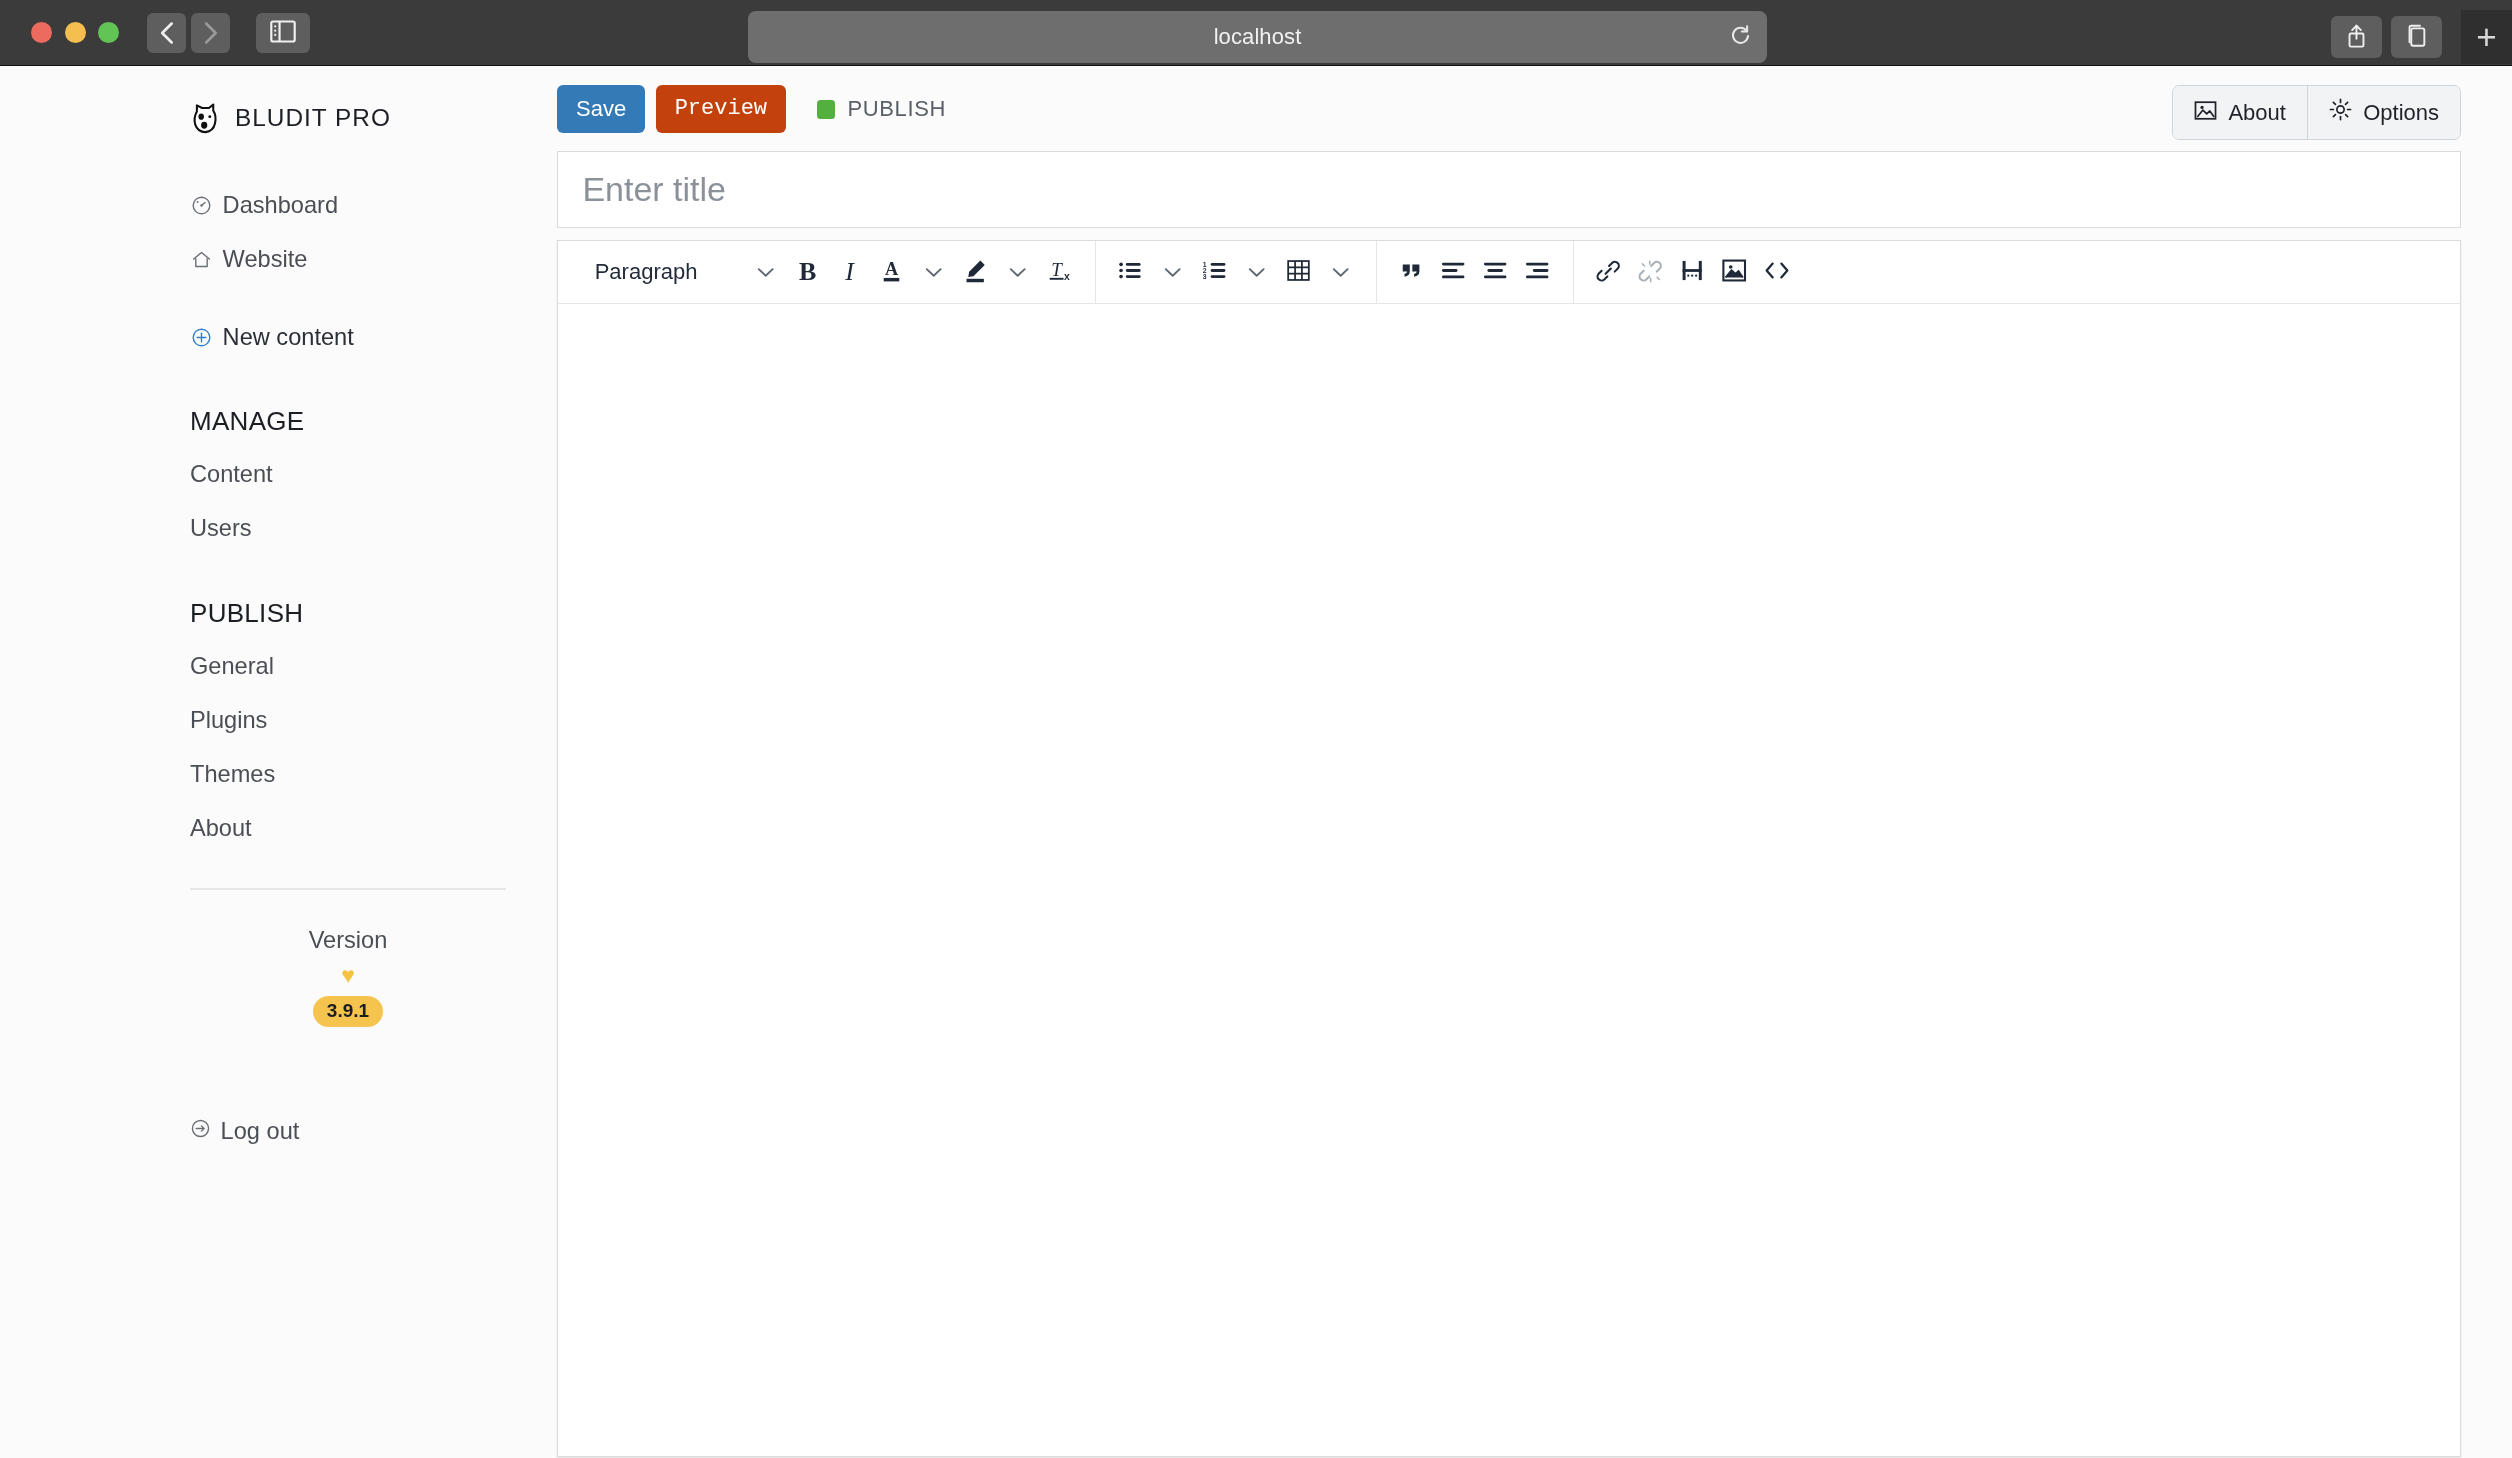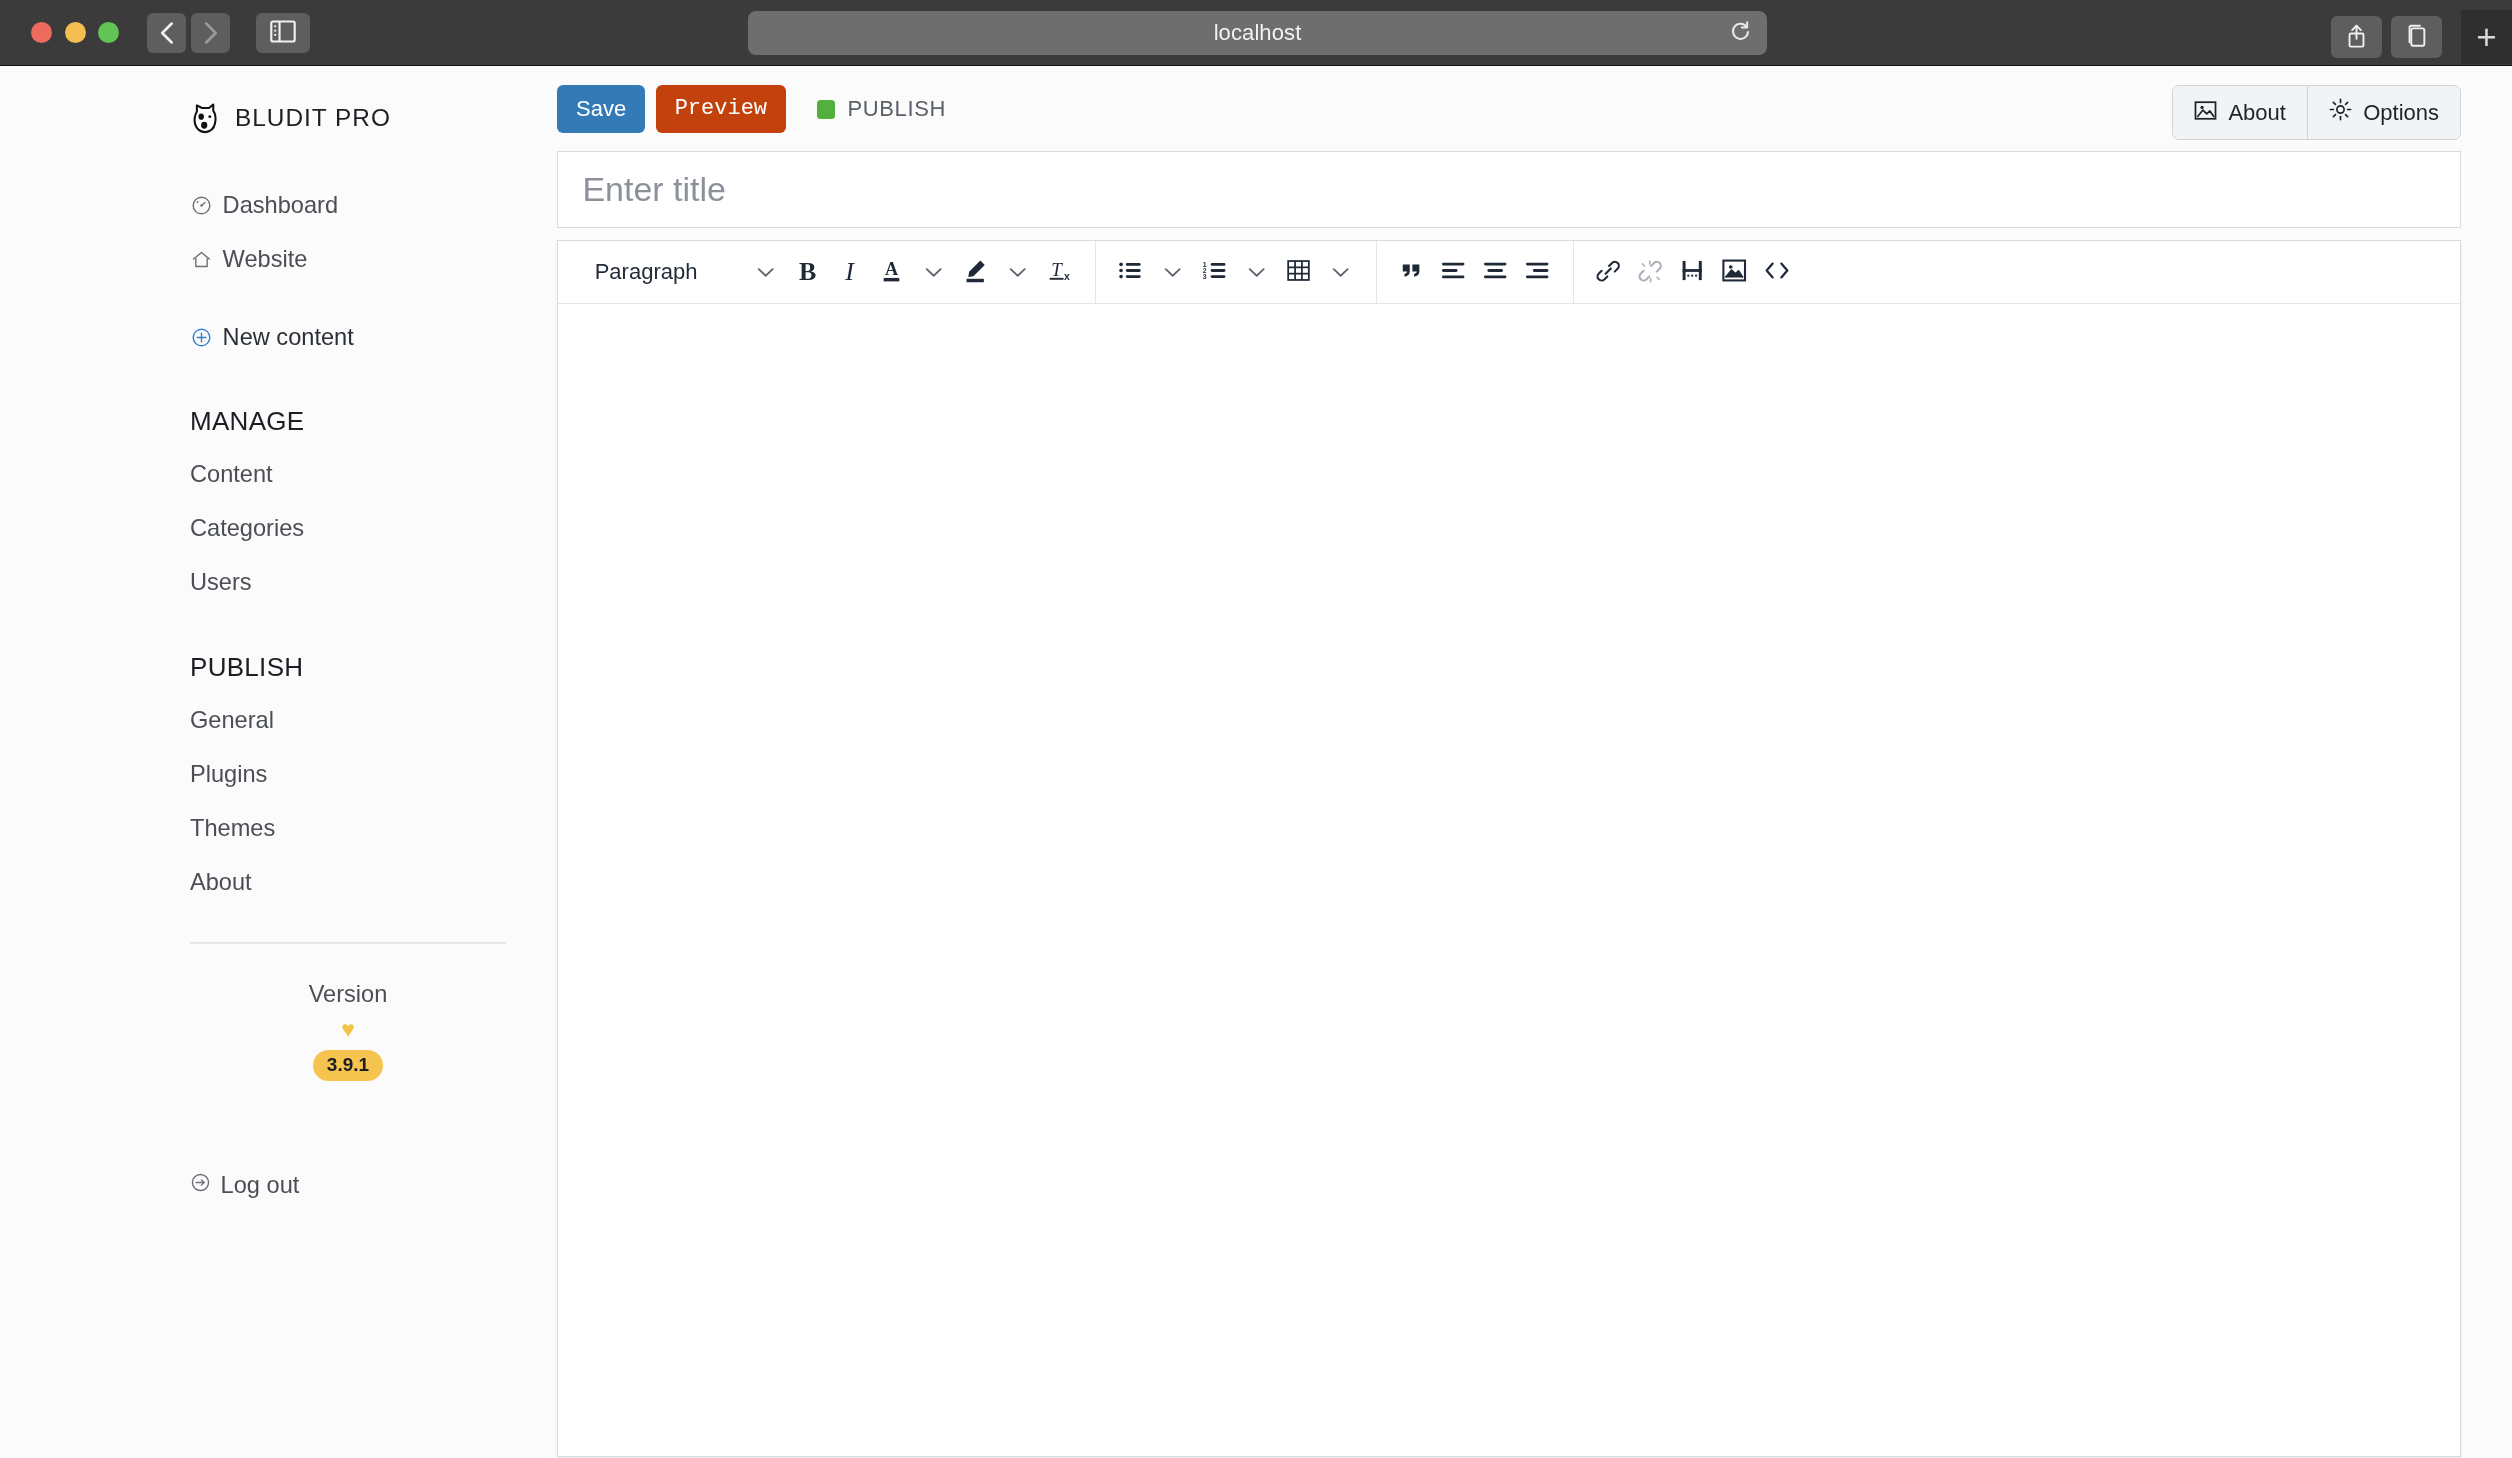--- a/index.html
+++ b/index.html
@@ -42,21 +42,21 @@
     border-radius: 6.1px;
     display: flex; align-items: center; justify-content: center;
     margin-left: 14px;
   }
 
   .chrome-center {
     position: absolute;
     left: 748px;
     width: 1019px;
     top: 11.3px;
-    height: 44px;
+    height: 52px;
   }
   .url-bar {
     position: relative;
     width: 100%; height: 100%;
     background: #6e6e6e;
     border-radius: 7.9px;
     display: flex; align-items: center; justify-content: center;
   }
   .url-text {
     color: #f2f2f2;
@@ -434,23 +434,20 @@
           </svg>
         </span>
         <span>New content</span>
       </div>
     </nav>
 
     <div class="sect-title">MANAGE</div>
     <div>
       <div class="sect-item">
         <span>Content</span>
-      </div>
-      <div class="sect-item">
-        <span>Categories</span>
       </div>
       <div class="sect-item">
         <span>Users</span>
       </div>
     </div>
 
     <div class="sect-title">PUBLISH</div>
     <div>
       <div class="sect-item">
         <span>General</span>

